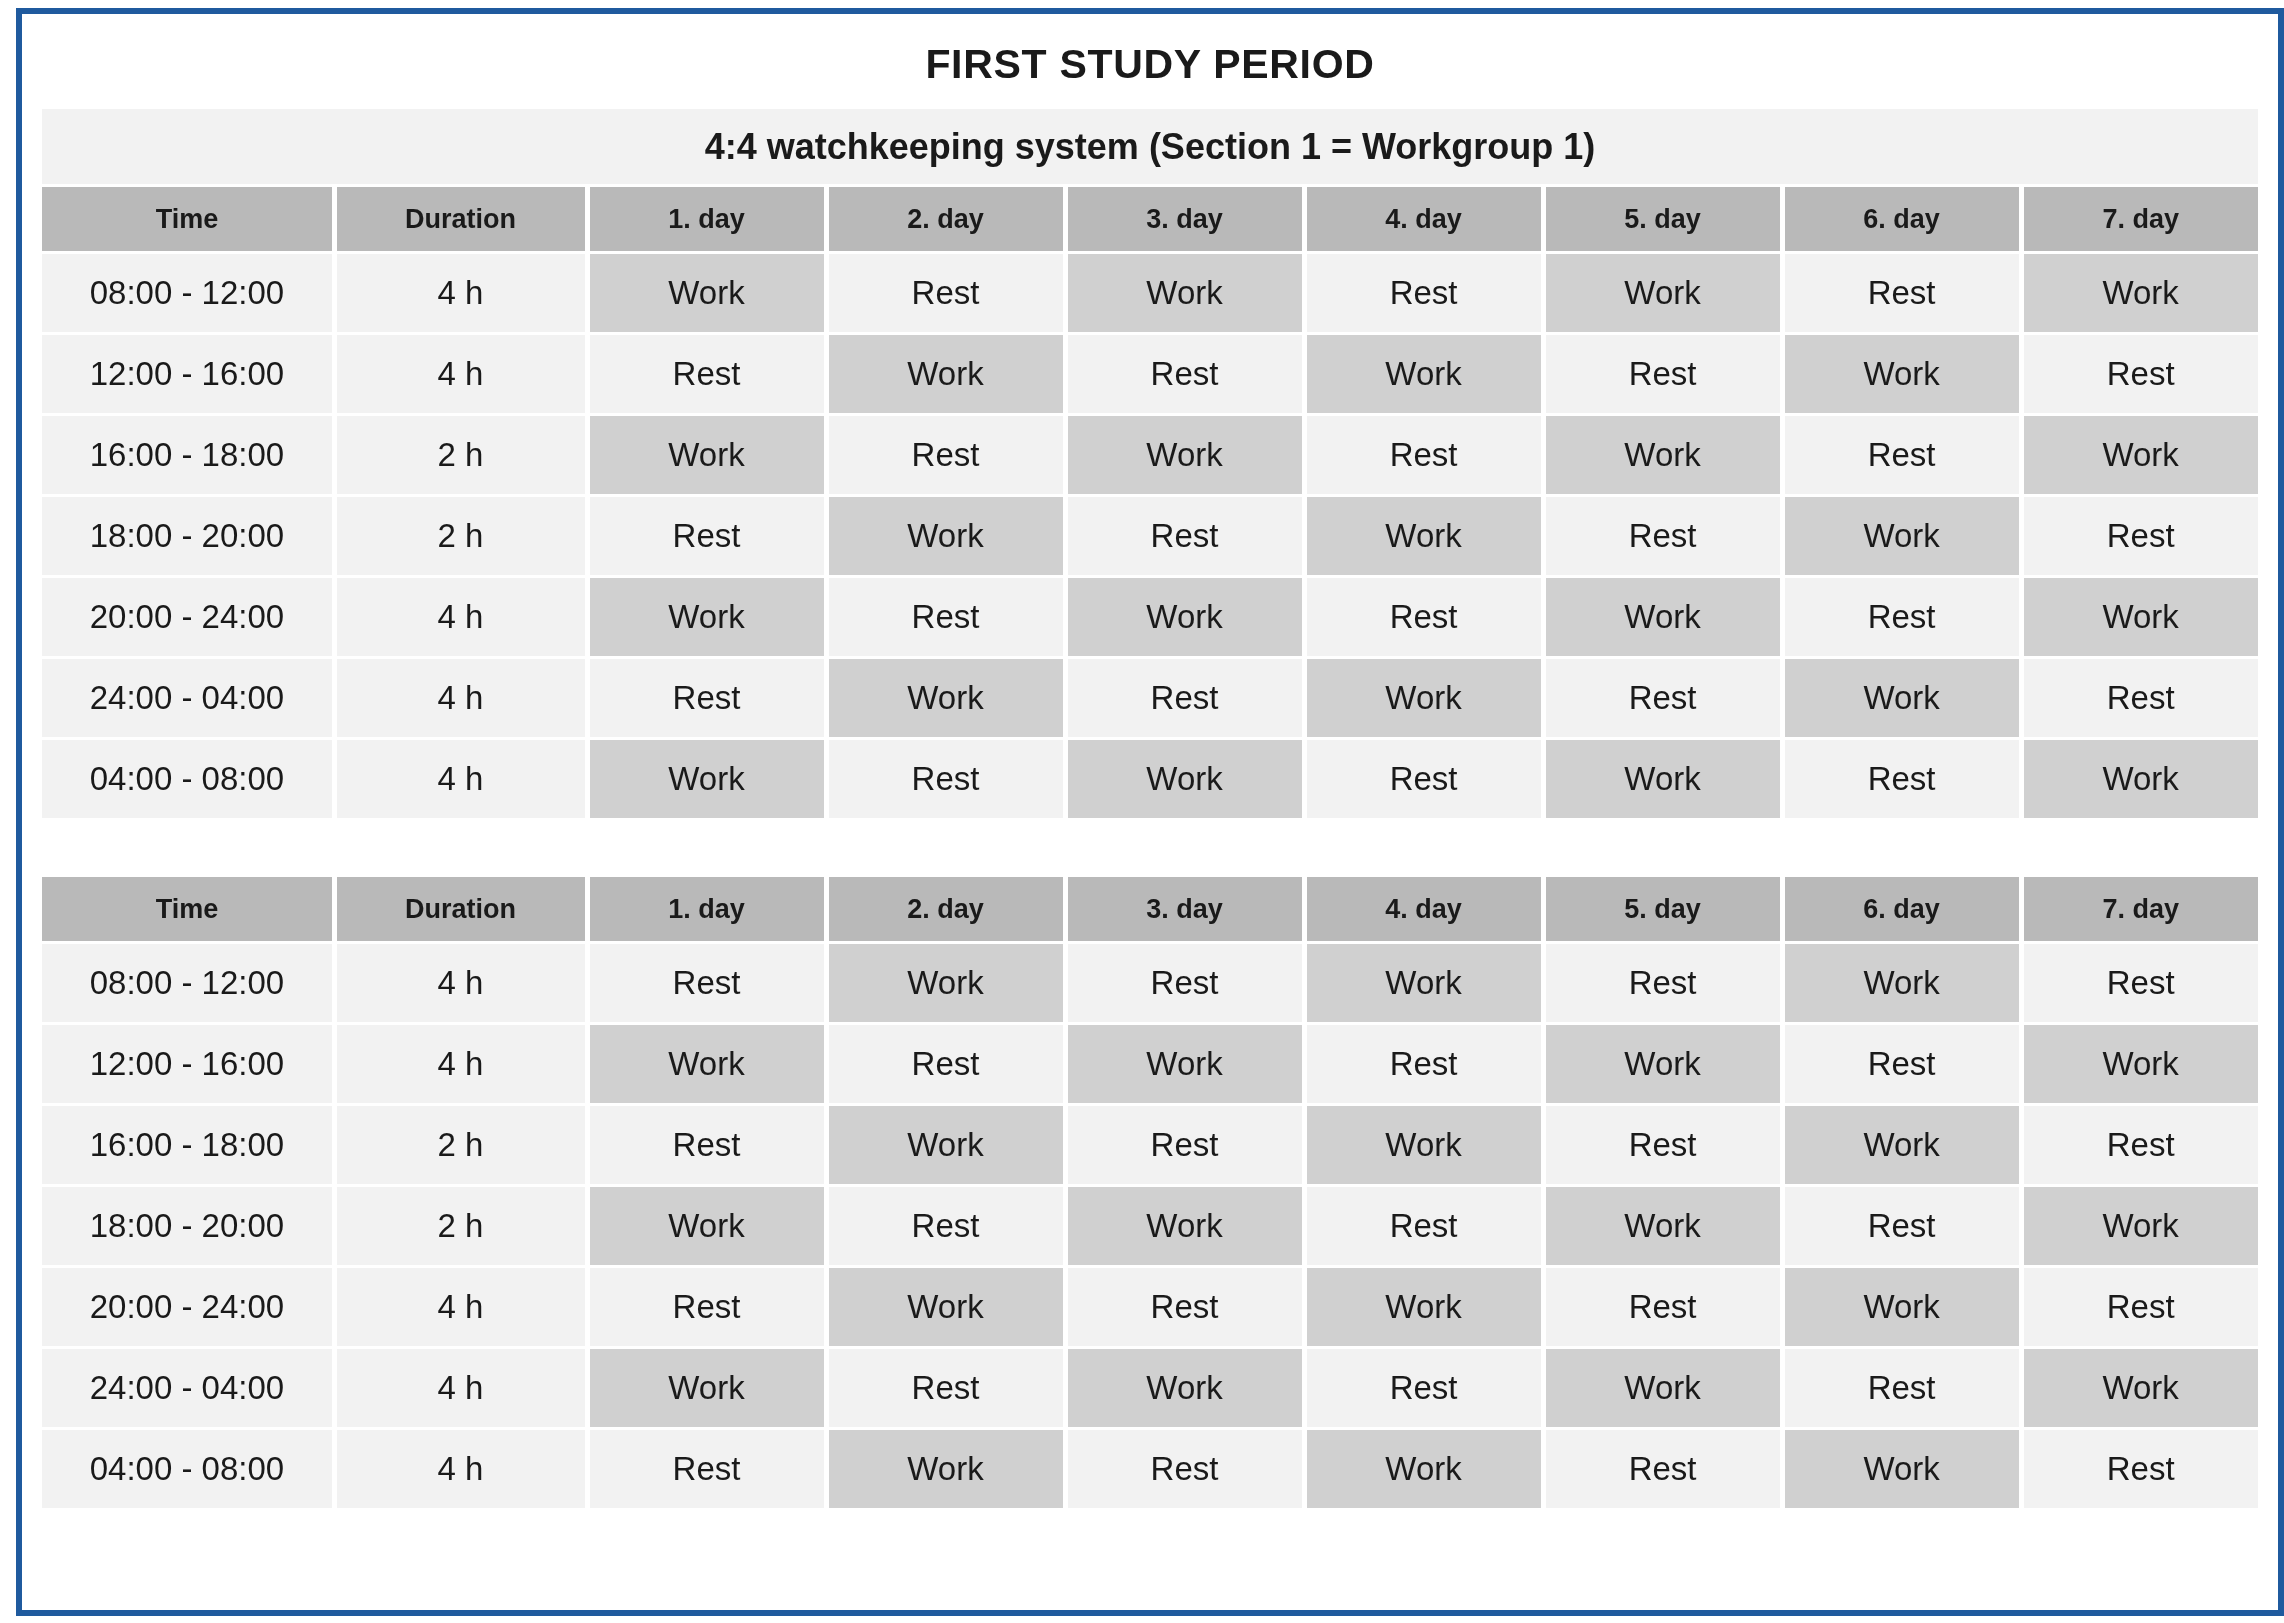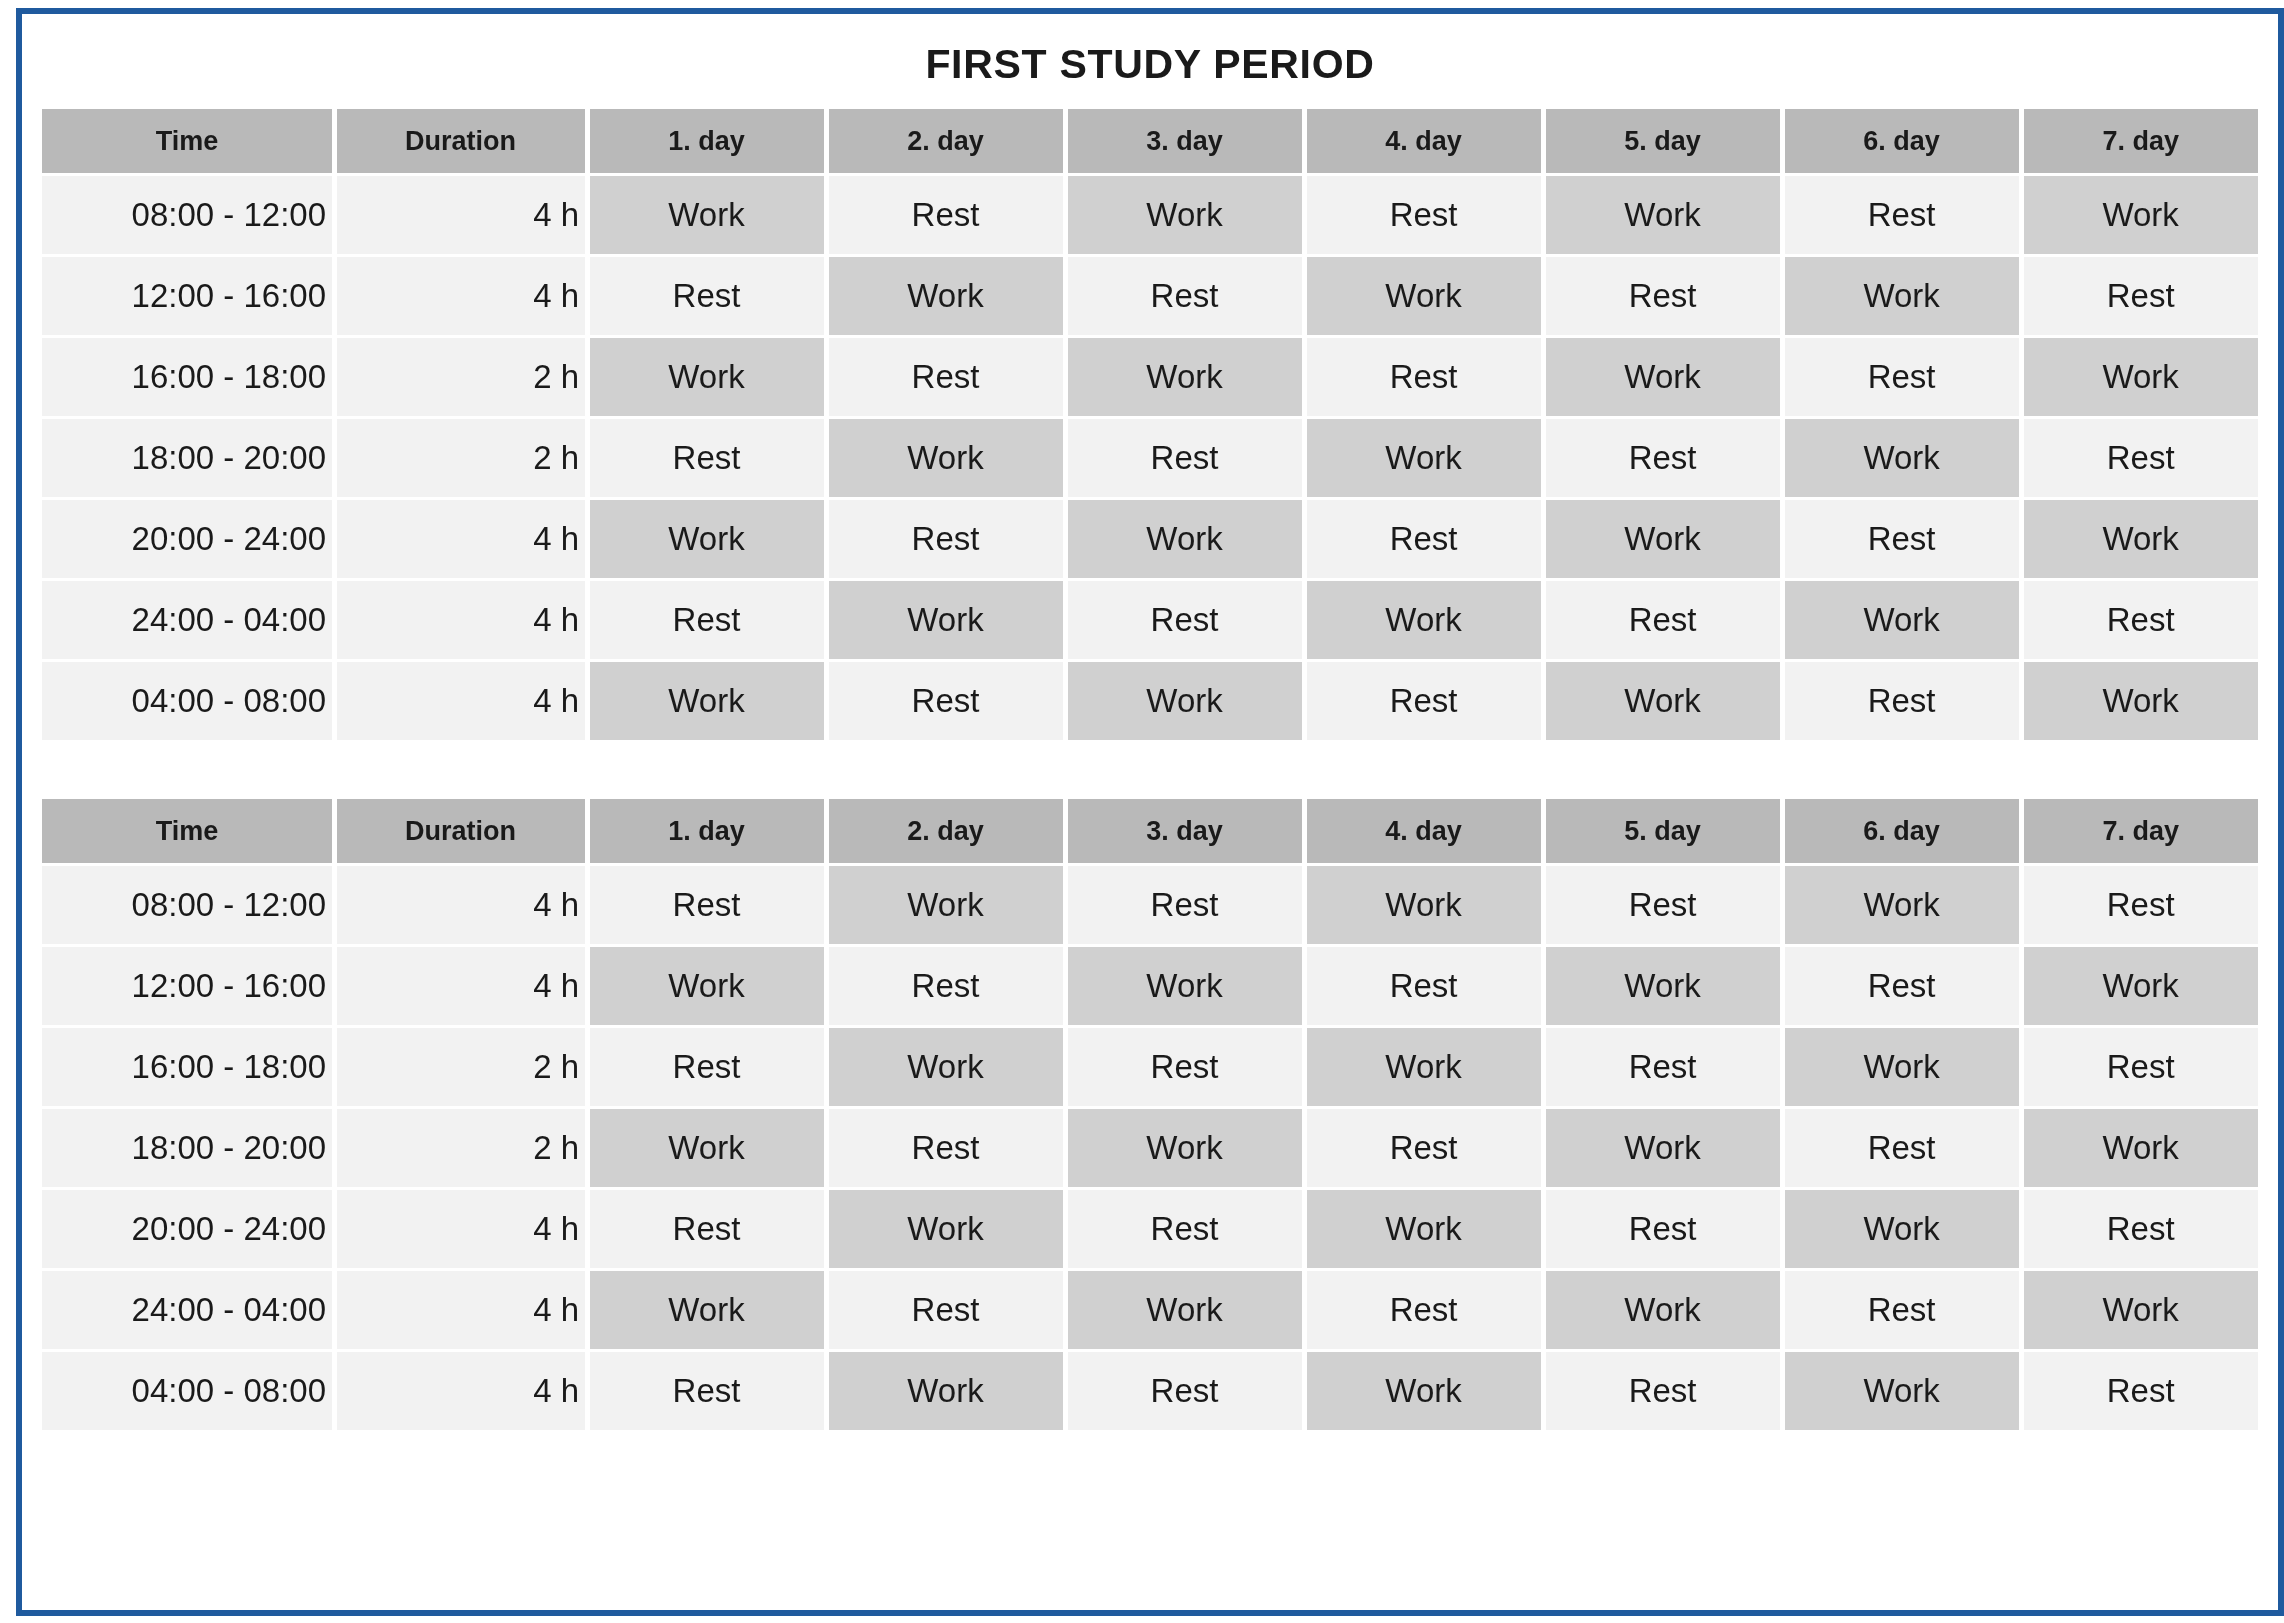--- a/index.html
+++ b/index.html
@@ -67,21 +67,21 @@
     font-weight: bold;
     font-size: 36px;
     padding: 16.5px 5.5px;
   }
   th {
     background: var(--header-bg);
     font-weight: bold;
     font-size: 27px;
     padding: 16.5px 5.5px;
   }
-  td.time-cell, td.duration-cell { background: var(--label-bg); text-align: right; }
+  td.time-cell, td.duration-cell { background: var(--label-bg); }
   td.work-cell { background: var(--work-bg); }
   td.rest-cell { background: var(--rest-bg); }
 </style>
 </head>
 <body>
 
 <div class="page">
   <div class="frame">
 
     <div class="title">FIRST STUDY PERIOD</div>
@@ -92,20 +92,23 @@
           <col class="c-duration">
           <col class="c-day">
           <col class="c-day">
           <col class="c-day">
           <col class="c-day">
           <col class="c-day">
           <col class="c-day">
           <col class="c-day">
         </colgroup>
         <tbody>
+          <tr>
+            <td colspan="9" class="subtitle">4:4 watchkeeping system (Section 1 = Workgroup 1)</td>
+          </tr>
           <tr>
             <th>Time</th>
             <th>Duration</th>
             <th>1. day</th>
             <th>2. day</th>
             <th>3. day</th>
             <th>4. day</th>
             <th>5. day</th>
             <th>6. day</th>
             <th>7. day</th>

